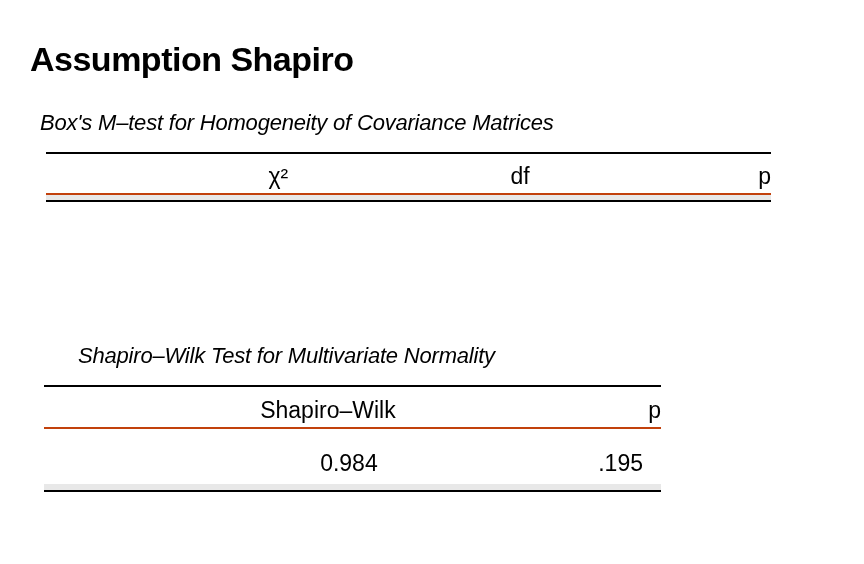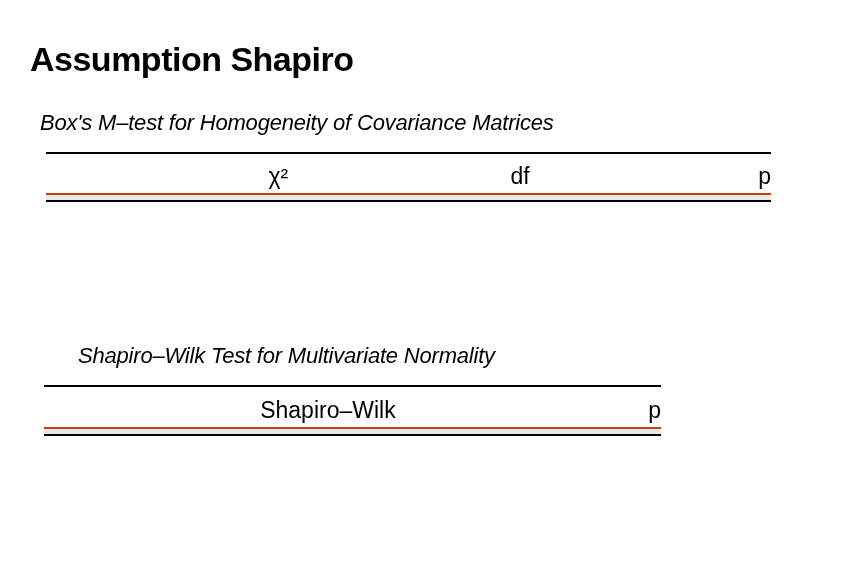--- a/index.html
+++ b/index.html
@@ -104,17 +104,21 @@
     <col style="width:57%">
     <col style="width:43%">
   </colgroup>
   <thead>
     <tr>
       <th>Shapiro–Wilk</th>
       <th>p</th>
     </tr>
   </thead>
   <tbody>
+    <tr>
+      <td class="value">0.984</td>
+      <td class="value">.195</td>
+    </tr>
     <tr class="footer-band">
       <td colspan="2"></td>
     </tr>
   </tbody>
 </table>
 
 </body></html>

